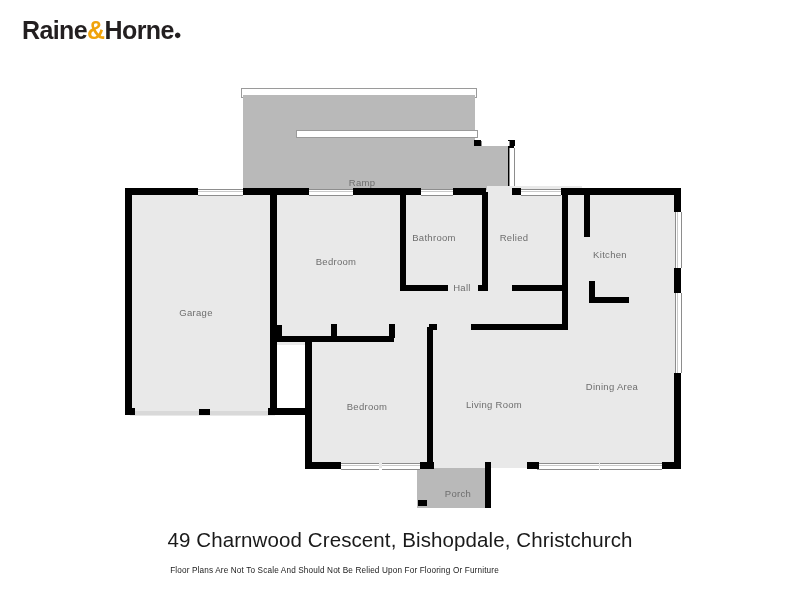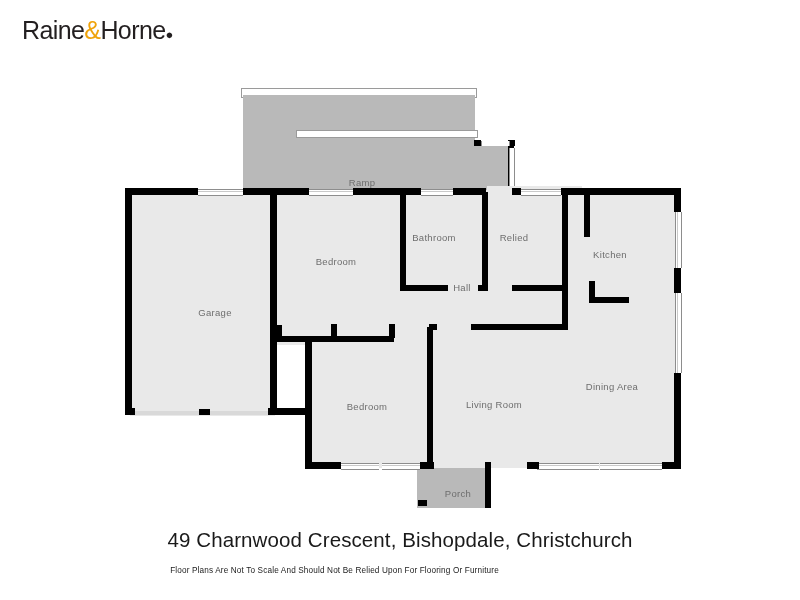--- a/index.html
+++ b/index.html
@@ -16,21 +16,21 @@
     -webkit-font-smoothing: antialiased;
   }
 
   
   #logo {
     position: absolute;
     left: 22px;
     top: 16px;
     font-family: "Liberation Sans", sans-serif;
     font-size: 25px;
-    font-weight: normal;
+    font-weight: bold;
     letter-spacing: -0.6px;
     color: #231f20;
     white-space: nowrap;
   }
   #logo .amp { color: #f0a30a; }
   #logo .dot { font-size: 13px; color: #231f20; }
 
   
   #plan {
     position: absolute;
@@ -202,21 +202,21 @@
 
   <div class="wall" style="left:276px; top:336px; width:118px; height:6px;"></div>
   <div class="wall" style="left:276px; top:325px; width:6px; height:12px;"></div>
   <div class="wall" style="left:331px; top:324px; width:6px; height:18px;"></div>
   <div class="wall" style="left:389px; top:324px; width:6px; height:14px;"></div>
   <div class="wall" style="left:305px; top:338px; width:6px; height:14px;"></div>
 
   <div class="wall" style="left:427px; top:336px; width:6px; height:128px;"></div>
   <div class="wall" style="left:427px; top:327px; width:6px; height:12px;"></div>
 
-  <div class="lbl" style="left:215px; top:312px;">Garage</div>
+  <div class="lbl" style="left:196px; top:312px;">Garage</div>
   <div class="lbl" style="left:336px; top:261px;">Bedroom</div>
   <div class="lbl" style="left:434px; top:237px;">Bathroom</div>
   <div class="lbl" style="left:514px; top:237px;">Relied</div>
   <div class="lbl" style="left:610px; top:254px;">Kitchen</div>
   <div class="lbl" style="left:462px; top:287px;">Hall</div>
   <div class="lbl" style="left:367px; top:406px;">Bedroom</div>
   <div class="lbl" style="left:494px; top:404px;">Living Room</div>
   <div class="lbl" style="left:612px; top:386px;text-align:right;">Dining Area</div>
 </div>
 

